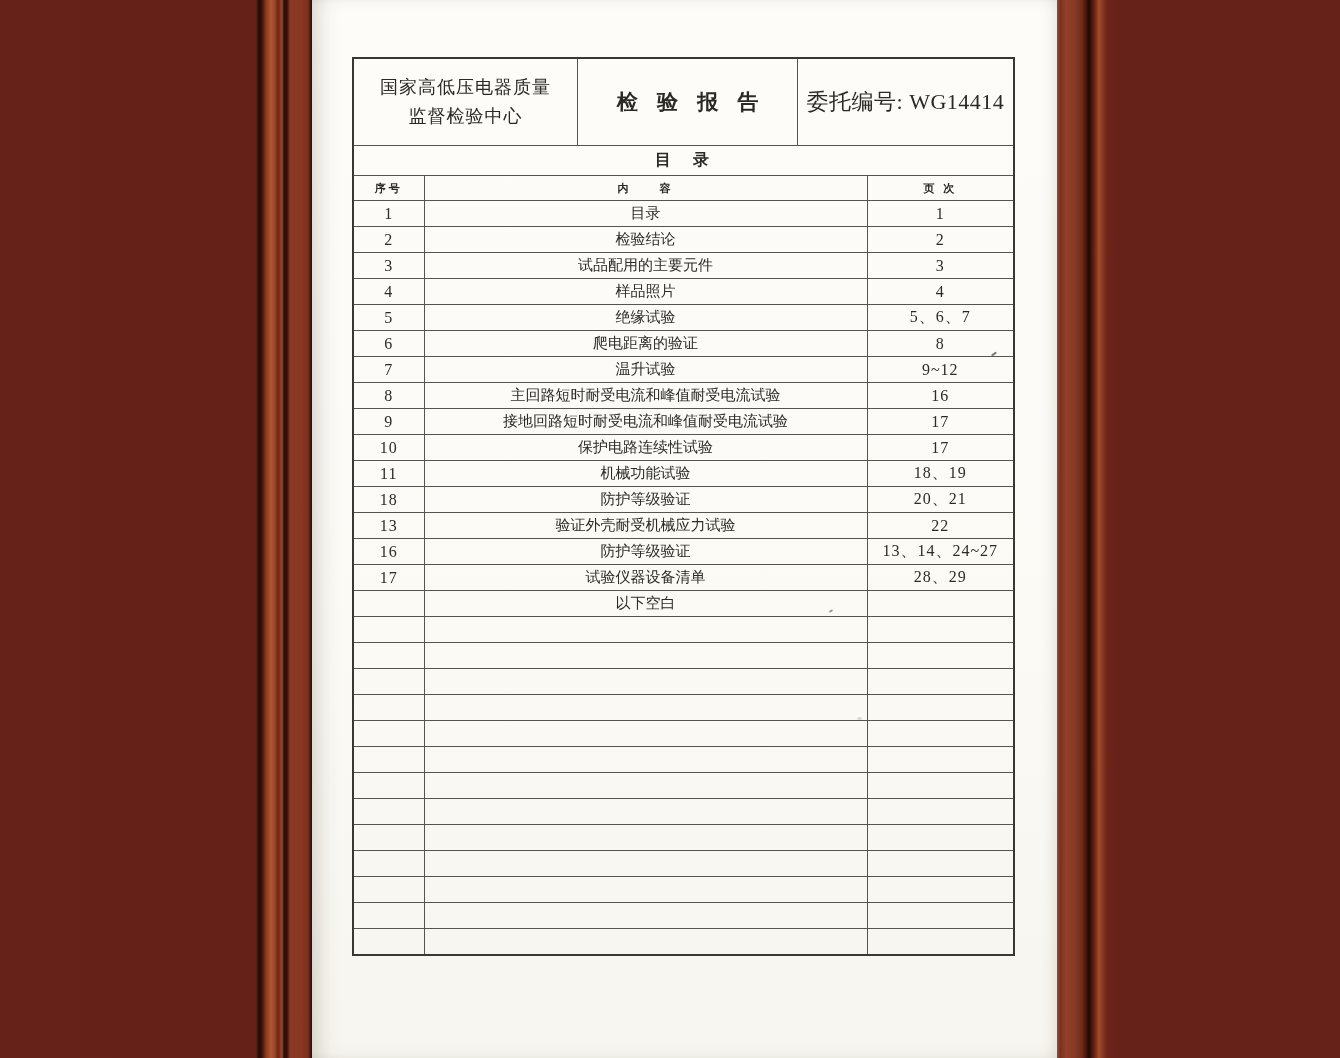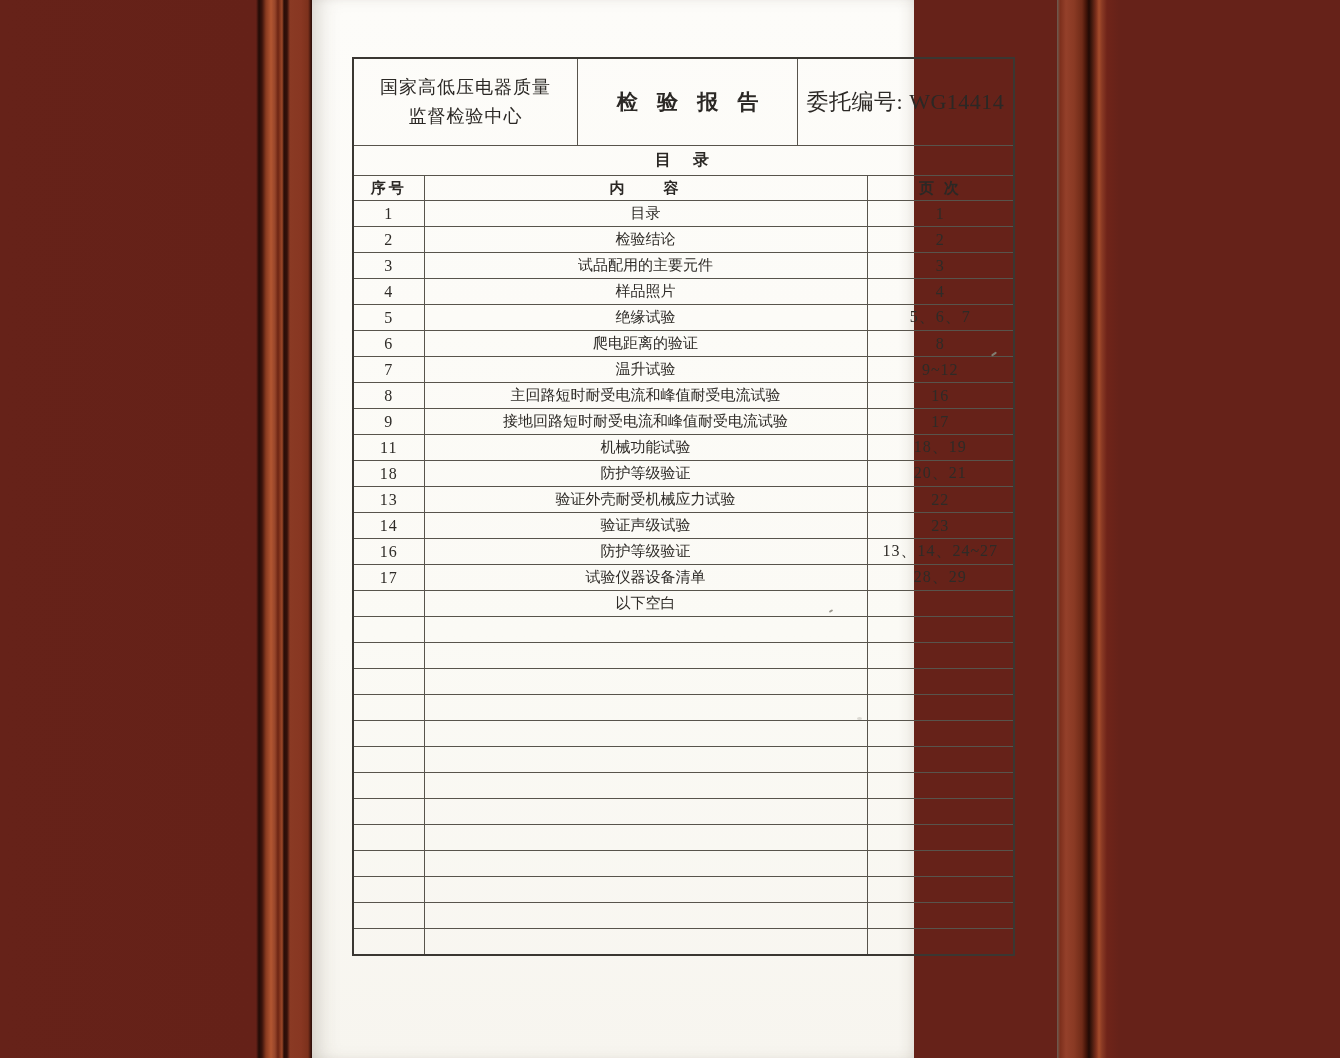--- a/index.html
+++ b/index.html
@@ -31,21 +31,21 @@
     background: linear-gradient(90deg,
       #6a5f55 0px, #7c2f1c 3px, #94402a 9px, #8a3a24 17px, #702b18 25px,
       #451509 29px, #200a05 32px, #451a0e 35px, #7c2f1c 39px, #a54c2b 42px,
       #8a3a24 45px, #6f2419 50px, #662219 62px, #662219 100%);
   }
 
   
   .paper {
     position: absolute;
     left: 312px; top: 0;
-    width: 602px; height: 1058px;
+    width: 745px; height: 1058px;
     background: linear-gradient(180deg, #fdfcf9 0%, #fbfaf5 60%, #f7f5ef 100%);
     box-shadow: inset 16px 0 24px -14px rgba(70, 55, 40, 0.28),
                 inset -10px 0 16px -10px rgba(70, 55, 40, 0.18);
   }
 
   
   .doc {
     position: absolute;
     left: 40px; top: 57px;
     width: 663px;
@@ -91,21 +91,21 @@
   table.toc th, table.toc td {
     border: 1px solid #58544c;
     text-align: center;
     vertical-align: middle;
     padding: 0 4px;
     overflow: hidden;
     white-space: nowrap;
   }
   table.toc th {
     height: 24px;
-    font-size: 15px;
+    font-size: 11px;
     font-weight: bold;
     letter-spacing: 3px;
   }
   table.toc td { height: 25px; font-size: 15px; color: #2e2b27; }
   table.toc td.col-no, table.toc td.col-page { font-size: 16px; letter-spacing: 1px; }
 
   
   .speck { position: absolute; background: #817c70; border-radius: 1px; }
   .speck.s1 { left: 679px; top: 353px; width: 6px; height: 2px; transform: rotate(-35deg); }
   .speck.s2 { left: 517px; top: 610px; width: 4px; height: 2px; transform: rotate(-30deg); opacity: .8; }
@@ -187,40 +187,40 @@
               <td class="col-no">8</td>
               <td class="col-content">主回路短时耐受电流和峰值耐受电流试验</td>
               <td class="col-page">16</td>
             </tr>
             <tr>
               <td class="col-no">9</td>
               <td class="col-content">接地回路短时耐受电流和峰值耐受电流试验</td>
               <td class="col-page">17</td>
             </tr>
             <tr>
+              <td class="col-no">10</td>
+              <td class="col-content">保护电路连续性试验</td>
+              <td class="col-page">17</td>
+            </tr>
+            <tr>
               <td class="col-no">11</td>
               <td class="col-content">机械功能试验</td>
               <td class="col-page">18、19</td>
             </tr>
             <tr>
               <td class="col-no">18</td>
               <td class="col-content">防护等级验证</td>
               <td class="col-page">20、21</td>
             </tr>
             <tr>
               <td class="col-no">13</td>
               <td class="col-content">验证外壳耐受机械应力试验</td>
               <td class="col-page">22</td>
             </tr>
             <tr>
-              <td class="col-no">14</td>
-              <td class="col-content">验证声级试验</td>
-              <td class="col-page">23</td>
-            </tr>
-            <tr>
               <td class="col-no">16</td>
               <td class="col-content">防护等级验证</td>
               <td class="col-page">13、14、24~27</td>
             </tr>
             <tr>
               <td class="col-no">17</td>
               <td class="col-content">试验仪器设备清单</td>
               <td class="col-page">28、29</td>
             </tr>
             <tr>

